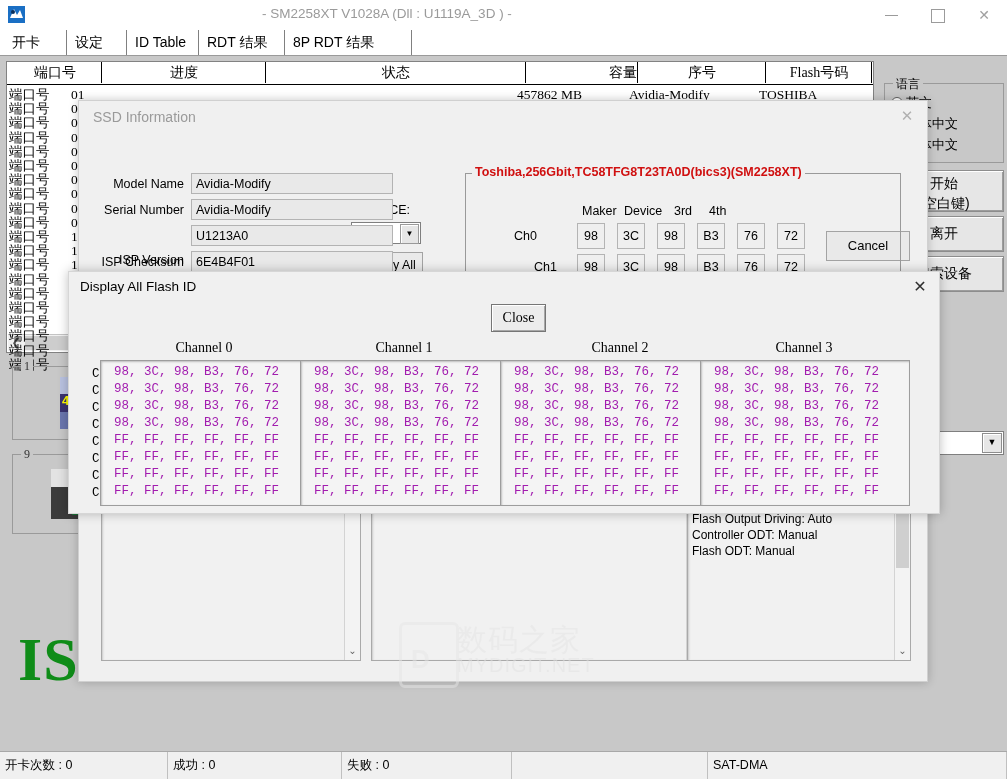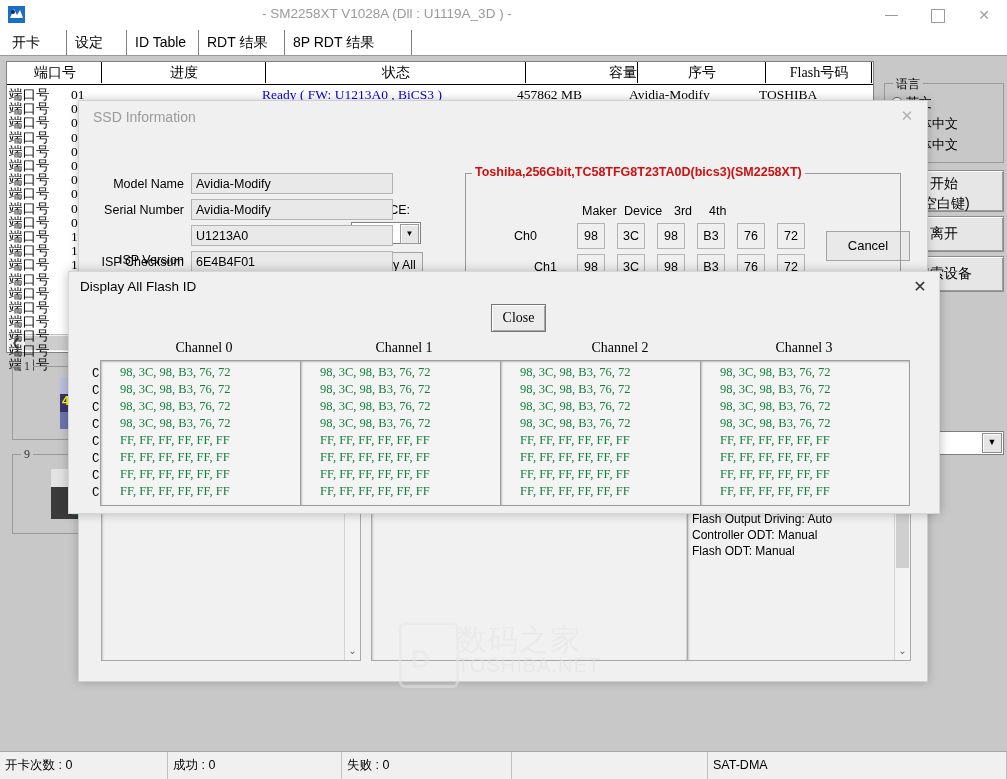--- a/index.html
+++ b/index.html
@@ -125,21 +125,21 @@
              box-shadow:0 0 10px rgba(0,0,0,0.25);}
   .dlg-flash .ftitle{position:absolute;left:11px;top:7px;font-size:13.5px;color:#000;}
   .dlg-flash .fclose{position:absolute;right:2px;top:2px;width:34px;height:26px;text-align:center;line-height:26px;font-size:16px;color:#303030;}
   #close-btn{position:absolute;left:491px;top:304px;width:53px;height:26px;line-height:25px;text-align:center;
              background:#ececec;border:1px solid #767676;box-shadow:inset 1px 1px 0 #fff,inset -1px -1px 0 #a8a8a8;
              font-family:"Liberation Serif","DejaVu Serif",serif;font-size:14px;}
   .chanttl{position:absolute;top:340px;font-family:"Liberation Serif","DejaVu Serif",serif;font-size:14px;color:#000;text-align:center;width:140px;}
   .celab{position:absolute;left:92px;font-family:"Liberation Mono","DejaVu Sans Mono",monospace;font-size:12.5px;color:#000;}
   .chanbox{position:absolute;top:360px;width:208px;height:144px;background:#f4f4f4;border:1px solid #9d9d9d;
            box-shadow:inset 1px 1px 2px #bdbdbd;}
-  .chanbox .row{position:absolute;left:19px;font-family:Liberation Serif, serif;font-size:12.5px;color:#15803d;white-space:pre;}
+  .chanbox .row{position:absolute;left:13px;font-family:Liberation Mono, monospace;font-size:12.5px;color:#a21caf;white-space:pre;}
 
   
   .wm{position:absolute;left:395px;top:618px;width:205px;height:72px;opacity:.5;pointer-events:none;}
   .wm-txt{position:absolute;left:62px;top:2px;font-size:30px;color:#e4e4e4;font-family:"DejaVu Sans",sans-serif;letter-spacing:1px;}
   .wm-sub{position:absolute;left:62px;top:36px;font-size:20px;color:#e2e2e2;font-family:"Liberation Sans",sans-serif;letter-spacing:1px;}
   .wm-sq{position:absolute;left:4px;top:4px;width:54px;height:60px;border:3px solid #e6e6e6;border-radius:6px;}
   .wm-d{position:absolute;left:16px;top:26px;font-size:26px;font-weight:bold;color:#e6e6e6;}
 
   
   .statusbar{position:absolute;left:0;top:751px;width:1007px;height:28px;background:#f0f0f0;border-top:1px solid #a8a8a8;}
@@ -191,21 +191,20 @@
           <div class="gh" style="left: 632px; width: 126px;">序号</div>
           <div class="gh" style="left: 760px; width: 104px;">Flash号码</div>
         </div>
       <div class="hscroll">
         <div class="hs-left">❮</div>
         <div class="hs-thumb"></div>
       </div>
     <div class="grow" style="top: 23px;">
           <div class="gcell gport">端口号</div>
           <div class="gcell gnum">01</div>
-          <div class="gcell gstat">Ready ( FW: U1213A0 ,  BiCS3 )</div>
           <div class="gcell gcap">457862 MB</div>
           <div class="gcell gser">Avidia-Modify</div>
           <div class="gcell gfla">TOSHIBA</div>
         </div>
         <div class="grow" style="top: 37.2px;">
           <div class="gcell gport">端口号</div>
           <div class="gcell gnum">0</div>
         </div>
         <div class="grow" style="top: 51.4px;">
           <div class="gcell gport">端口号</div>
@@ -294,20 +293,21 @@
       <div class="cap">9</div>
       <div class="thumb9">
         <div class="t9a"></div>
         <div class="t9b"></div>
         <svg class="t9n" viewBox="0 0 46 44">
           <path d="M4 42 L4 6 L11 6 L30 32 L30 6 L37 6 L37 42 L30 42 L11 16 L11 42 Z" fill="#f2e22a" stroke="#1d7a3a" stroke-width="2"></path>
         </svg>
       </div>
     </div>
 
+    <div class="bigis">IS</div>
 
     <div class="langbox">
       <div class="cap">语言</div>
     <div class="radio" style="top: 10px;">
           <span class="rdot"></span>
           <span class="rlab">英文</span>
         </div>
         <div class="radio" style="top: 31px;">
           <span class="rdot on"></span>
           <span class="rlab">简体中文</span>
@@ -408,21 +408,21 @@
   <div class="dlg-flash">
     <div class="ftitle">Display All Flash ID</div>
     <div class="fclose">✕</div>
   </div>
   <div id="close-btn">Close</div>
 
   <div class="wm">
     <div class="wm-sq"></div>
     <div class="wm-d">D</div>
     <div class="wm-txt">数码之家</div>
-    <div class="wm-sub">TOSHIBA.NET</div>
+    <div class="wm-sub">MYDIGIT.NET</div>
   </div>
 
   <div class="statusbar">
       <div class="sb-cell" style="left: 0px; width: 168px;">开卡次数 : 0</div>
       <div class="sb-cell" style="left: 168px; width: 174px;">成功 : 0</div>
       <div class="sb-cell" style="left: 342px; width: 170px;">失败 : 0</div>
       <div class="sb-cell" style="left: 512px; width: 196px;"></div>
       <div class="sb-cell" style="left: 708px; width: 299px;">SAT-DMA</div>
     </div>
 <div class="celab" style="top: 367px;">CE 0</div>

